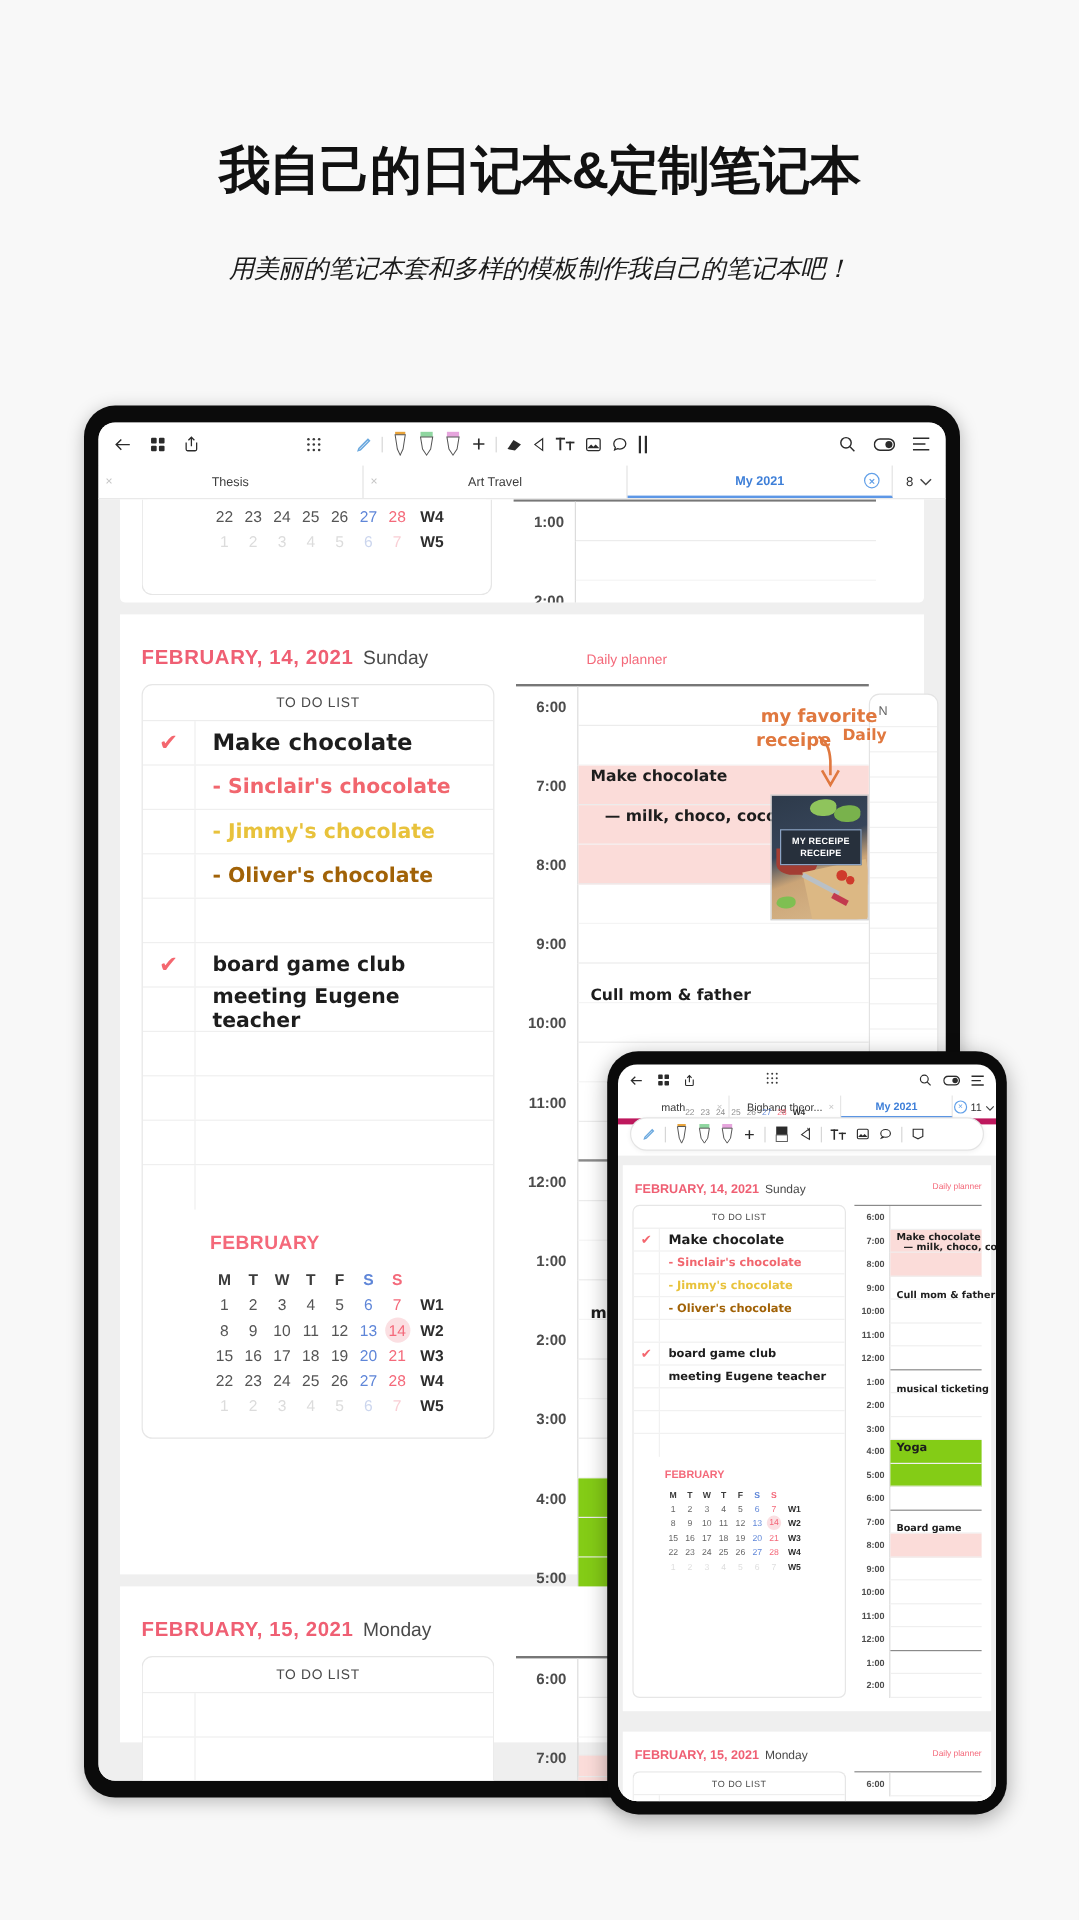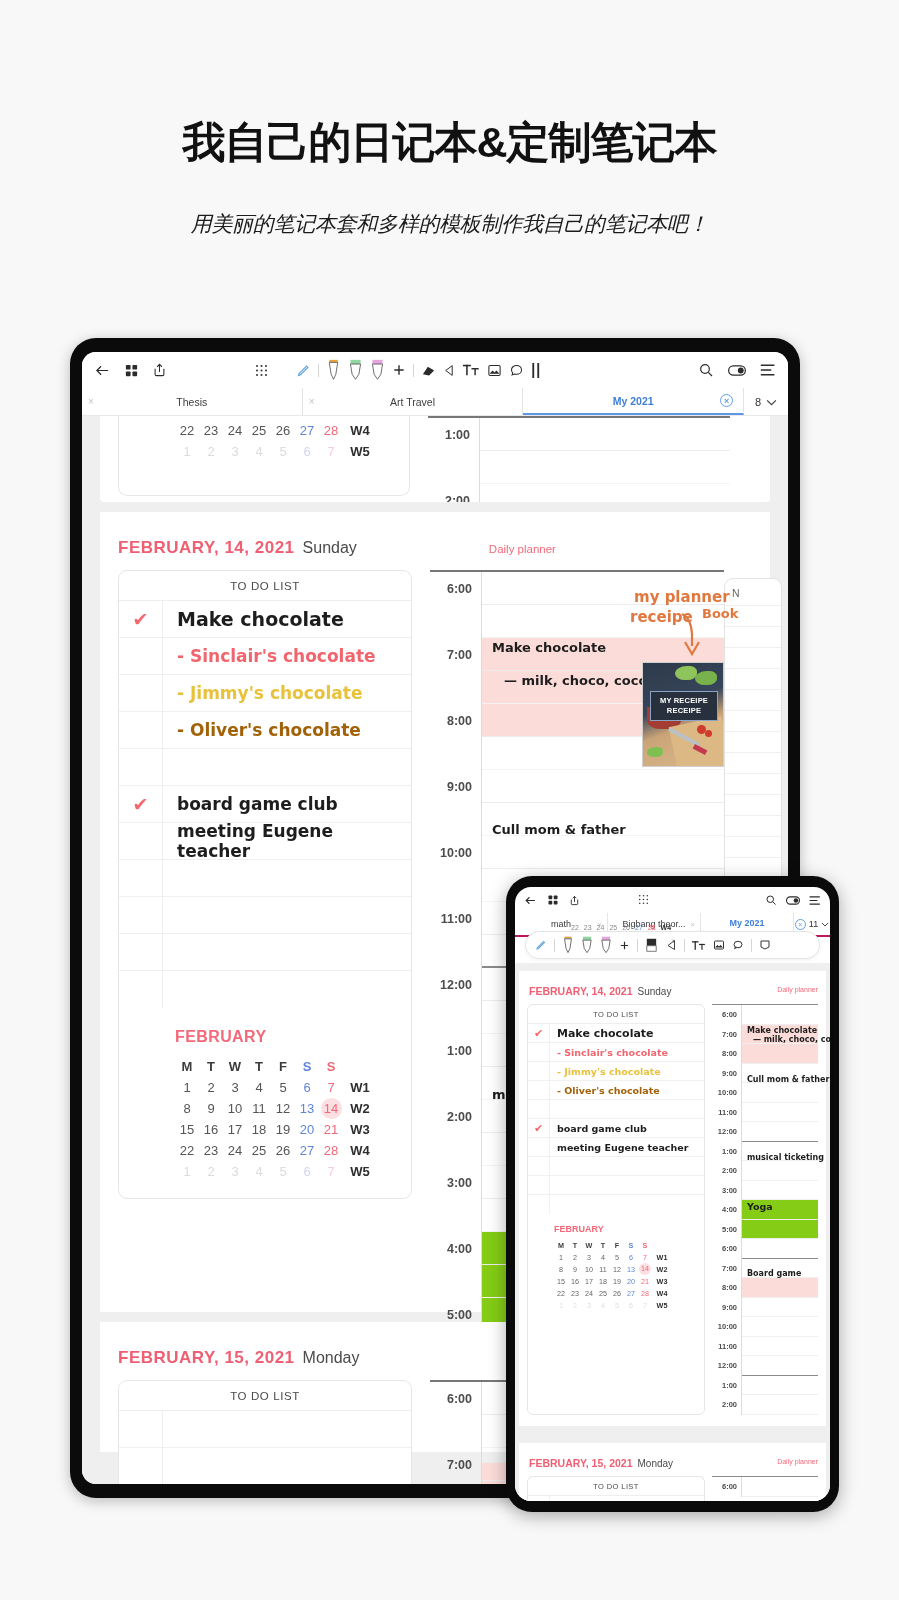--- a/index.html
+++ b/index.html
@@ -201,21 +201,21 @@
   .phone-screen {
     width: 100%; height: 100%; background: #fff;
     border-radius: 16px; overflow: hidden; position: relative;
   }
   .p-toolbar { height: 26px; display: flex; align-items: center; padding: 0 9px; }
   .p-tb-left { display: flex; align-items: center; gap: 10px; }
   .p-tb-center { margin-left: 58px; }
   .p-tb-right { display: flex; align-items: center; gap: 9px; margin-left: auto; }
   .p-tabbar {
     height: 24px; display: flex; font-size: 9px;
-    border-bottom: 2px solid #be185d;
+    border-bottom: 5px solid #be185d;
   }
   .p-tab {
     flex: 1; display: flex; align-items: center; justify-content: center;
     position: relative; color: #3a3a3a; border-right: 1px solid #e6e6e6;
   }
   .p-tab .x { position: absolute; right: 5px; color: #c6c6c6; font-size: 8px; }
   .p-tab.active { color: #3e7fd8; font-weight: bold; border-bottom: 2px solid #5d97e6; }
   .p-count { width: 36px; display: flex; align-items: center; justify-content: center; gap: 3px; font-size: 9px; color: #333; }
   .p-circx {
     width: 11px; height: 11px; border-radius: 50%; border: 1px solid #62a0e8;
@@ -723,23 +723,23 @@
                     <div class="hr-label">7:00</div>
                     <div class="hr-body"></div>
                   </div>
                 <div class="hourline half">
                     <div class="hr-label"></div>
                     <div class="hr-body hl-pink"></div>
                   </div>
 
               </div>
 
-              <div class="ann" style="left:222px;top:18px;font-size:15px">my planner</div>
+              <div class="ann" style="left:222px;top:18px;font-size:15px">my favorite</div>
               <div class="ann" style="left:218px;top:38px;font-size:15px">receipe</div>
-              <div class="ann" style="left:290px;top:36px;font-size:13px">Book</div>
+              <div class="ann" style="left:290px;top:36px;font-size:13px">Daily</div>
               <svg style="position:absolute;left:262px;top:42px" width="30" height="48">
                 <path d="M8 2 Q17 6 18 22 L18 34" fill="none" stroke="#e0783f" stroke-width="2.2"></path>
                 <path d="M11 30 L18 42 L25 30" fill="none" stroke="#e0783f" stroke-width="2.2"></path>
               </svg>
 
               <div class="cookbook" style="left:230px;top:92px">
                 <div class="cb-leaf" style="left:32px;top:3px"></div>
                 <div class="cb-leaf" style="left:52px;top:8px;background:#79b24c"></div>
                 <div class="cb-bowl"></div>
                 <div class="cb-tom" style="left:9px;top:48px"></div>

